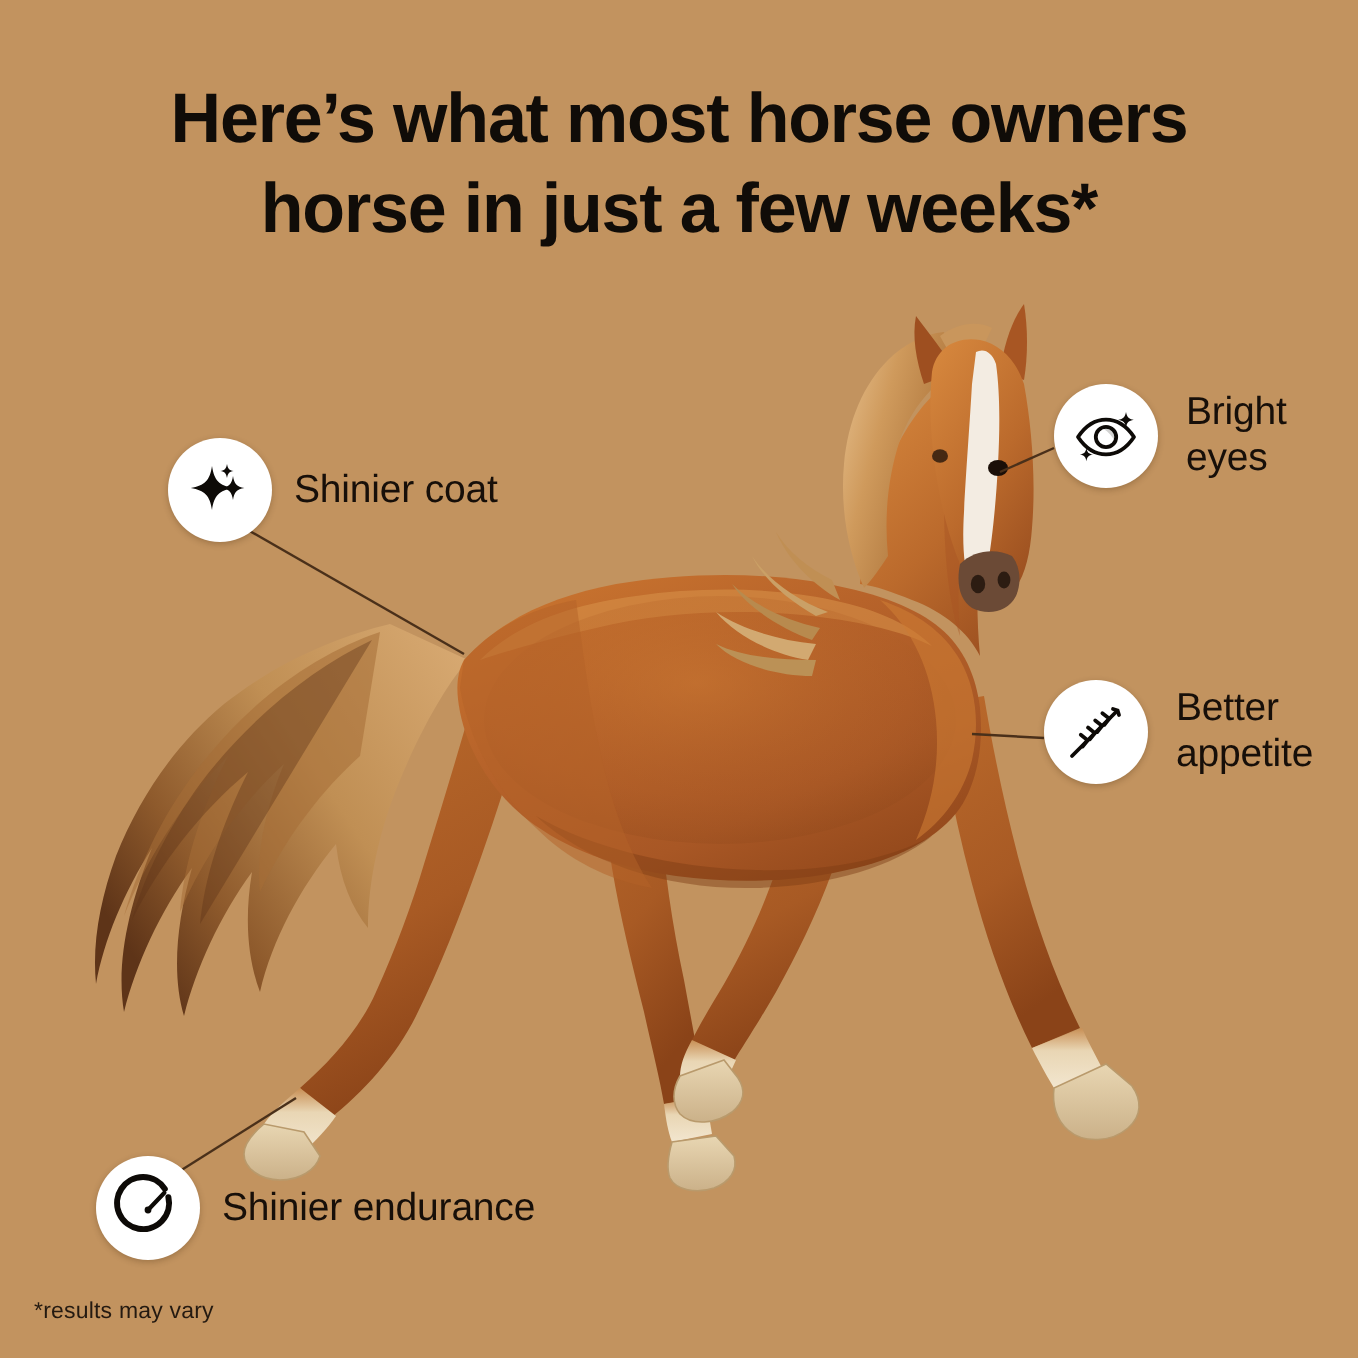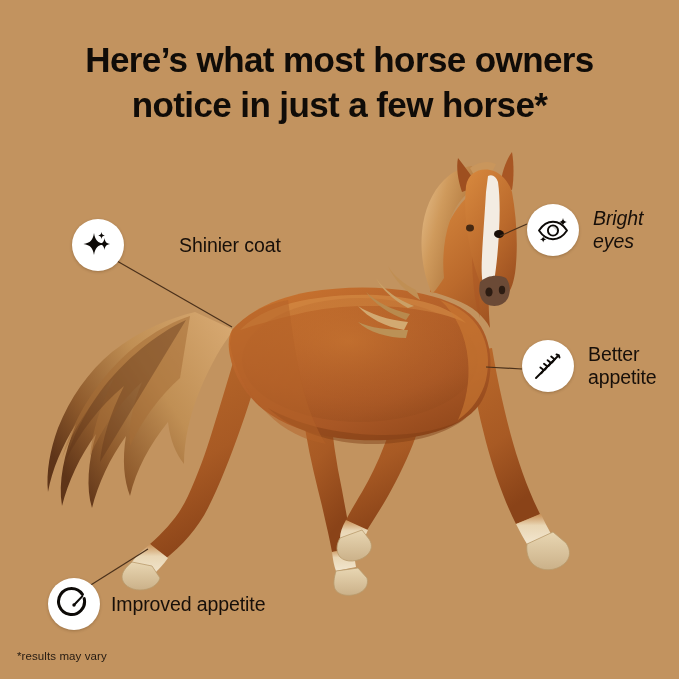--- a/index.html
+++ b/index.html
@@ -84,22 +84,22 @@
     font-size: 19.5px;
     line-height: 1.16;
     font-family: "Liberation Sans", sans-serif;
     white-space: pre-line;
     letter-spacing: -0.1px;
   }
   .callout .callout-label.left-pad { margin-left: 11px; }
   .callout .callout-label.left-pad-wide { margin-left: 14px; }
 
   
-  #callout-shinier-coat { left: 72px; top: 219px; gap: 44px; }
-  #callout-bright-eyes  { left: 527px; top: 204px; font-style: italic; }
+  #callout-shinier-coat { left: 84px; top: 219px; }
+  #callout-bright-eyes  { left: 527px; top: 192px; }
   #callout-better-appetite { left: 522px; top: 340px; align-items: center; }
   #callout-improved-endurance { left: 48px; top: 578px; }
 
   
   .footnote {
     position: absolute;
     left: 17px;
     bottom: 17px;
     color: #241a11;
     font-size: 11.5px;
@@ -347,21 +347,21 @@
 
   <svg class="connectors" viewBox="0 0 679 679">
     <line x1="117" y1="261" x2="232" y2="327" stroke="#4a301a" stroke-width="1.2"></line>
     <line x1="527" y1="224" x2="500" y2="236" stroke="#4a301a" stroke-width="1.2"></line>
     <line x1="522" y1="369" x2="486" y2="367" stroke="#4a301a" stroke-width="1.2"></line>
     <line x1="86" y1="588" x2="148" y2="549" stroke="#4a301a" stroke-width="1.2"></line>
   </svg>
 
   <div class="headline">
     <span class="line">Here’s what most horse owners</span>
-    <span class="line">notice in just a few horse*</span>
+    <span class="line">horse in just a few weeks*</span>
   </div>
 
   <div class="callout" id="callout-shinier-coat">
     <div class="badge">
       <svg width="36" height="36" viewBox="0 0 36 36">
         <path d="M14 6 C15.1 13.2 17.6 15.8 24.6 17 C17.6 18.2 15.1 20.8 14 28 C12.9 20.8 10.4 18.2 3.4 17 C10.4 15.8 12.9 13.2 14 6 Z" fill="#0d0a07"></path>
         <path d="M24.5 11 C25.1 15 26.4 16.4 30.2 17 C26.4 17.6 25.1 19 24.5 23 C23.9 19 22.6 17.6 18.8 17 C22.6 16.4 23.9 15 24.5 11 Z" fill="#0d0a07"></path>
         <path d="M21.5 5 C21.9 7.3 22.6 8.1 24.8 8.5 C22.6 8.9 21.9 9.7 21.5 12 C21.1 9.7 20.4 8.9 18.2 8.5 C20.4 8.1 21.1 7.3 21.5 5 Z" fill="#0d0a07"></path>
       </svg>
     </div>
@@ -400,18 +400,18 @@
   </div>
 
   <div class="callout" id="callout-improved-endurance">
     <div class="badge">
       <svg width="36" height="36" viewBox="0 0 36 36">
         <path d="M26.4 8.4 A13 13 0 1 0 28.2 12.6" fill="none" stroke="#0d0a07" stroke-width="3" stroke-linecap="round"></path>
         <line x1="18" y1="19" x2="26.2" y2="10.4" stroke="#0d0a07" stroke-width="2.1" stroke-linecap="round"></line>
         <circle cx="18" cy="19" r="1.7" fill="#0d0a07"></circle>
       </svg>
     </div>
-    <div class="callout-label left-pad">Improved appetite</div>
+    <div class="callout-label left-pad">Shinier endurance</div>
   </div>
 
   <div class="footnote">*results may vary</div>
 
 </div>
 
 </body></html>

